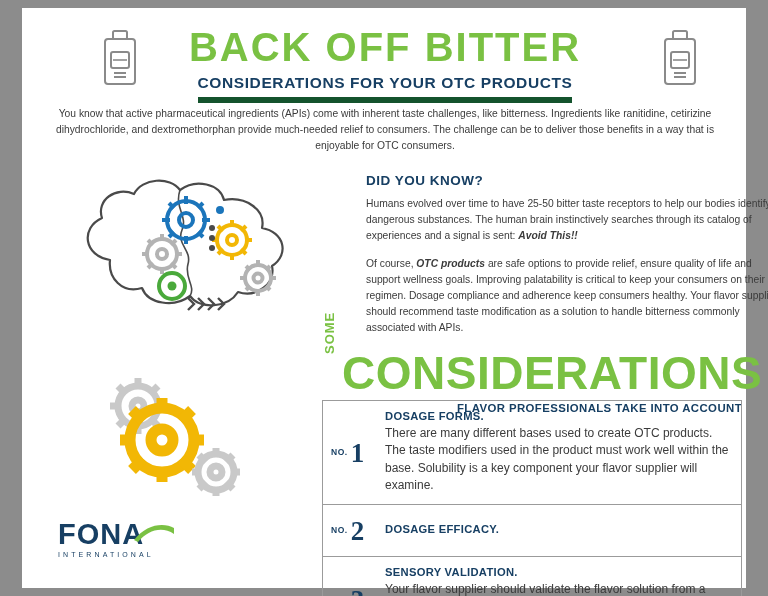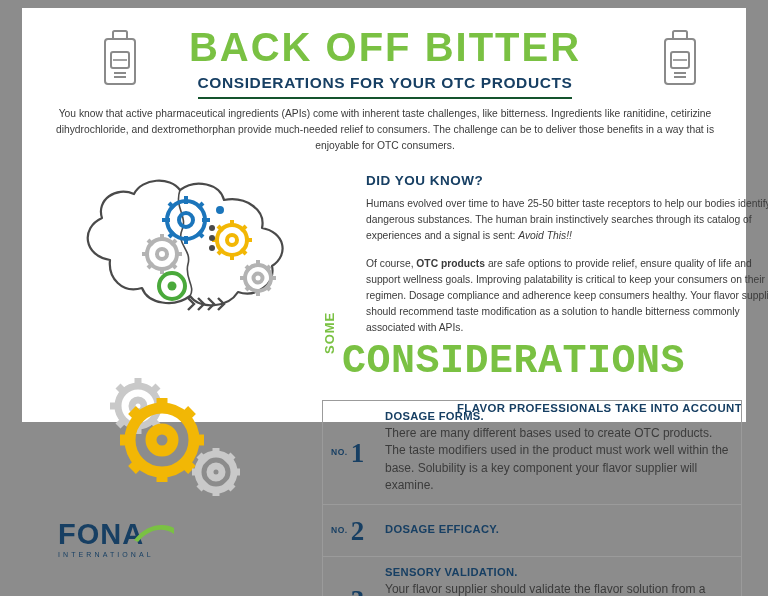--- a/index.html
+++ b/index.html
@@ -11,21 +11,21 @@
     width: 768px;
     height: 596px;
     overflow: hidden;
     font-family: "Liberation Sans", sans-serif;
   }
   .page {
     position: absolute;
     left: 22px;
     top: 8px;
     width: 724px;
-    height: 414px;
+    height: 580px;
     background: #ffffff;
   }
 
   
   .header {
     position: relative;
     height: 92px;
   }
   .title-block {
     position: absolute;
@@ -42,21 +42,21 @@
     line-height: 1.05;
     margin: 0;
   }
   .subtitle {
     font-size: 15.5px;
     font-weight: bold;
     color: #173f63;
     letter-spacing: 0.6px;
     margin-top: 6px;
     padding-bottom: 5px;
-    border-bottom: 2px solid #14532d;
+    border-bottom: 6px solid #14532d;
     display: inline-block;
   }
 
   
   .bottle {
     position: absolute;
     top: 22px;
     width: 40px;
     height: 56px;
   }
@@ -91,23 +91,23 @@
     letter-spacing: 0.5px;
   }
   .dyk p {
     margin: 0 0 12px 0;
     font-size: 10.3px;
     color: #3b3b3b;
     line-height: 1.55;
   }
   .dyk .em {
     font-style: italic;
-    font-weight: normal;
-  }
-  .dyk .bold { font-weight: bold; }
+    font-weight: bold;
+  }
+  .dyk .bold { font-weight: bold; font-style: italic; }
 
   
   .brain {
     position: absolute;
     left: 48px;
     top: 160px;
     width: 252px;
     height: 160px;
   }
 
@@ -134,27 +134,26 @@
     font-size: 13px;
     font-weight: bold;
     color: #7ac143;
     letter-spacing: 1px;
     transform: rotate(-90deg);
     transform-origin: left top;
   }
   .cons-word {
     position: absolute;
     left: 20px;
-    top: 8px;
-    font-size: 40px;
+    top: 16px;
+    font-size: 46px;
     font-weight: bold;
     color: #7ac143;
     letter-spacing: 0.5px;
     line-height: 1;
-    font-family: Liberation Mono, monospace;
   }
   .cons-sub {
     position: absolute;
     right: 0px;
     top: 44px;
     font-size: 11.4px;
     font-weight: bold;
     color: #173f63;
     letter-spacing: 0.4px;
     margin-top: 24px;

